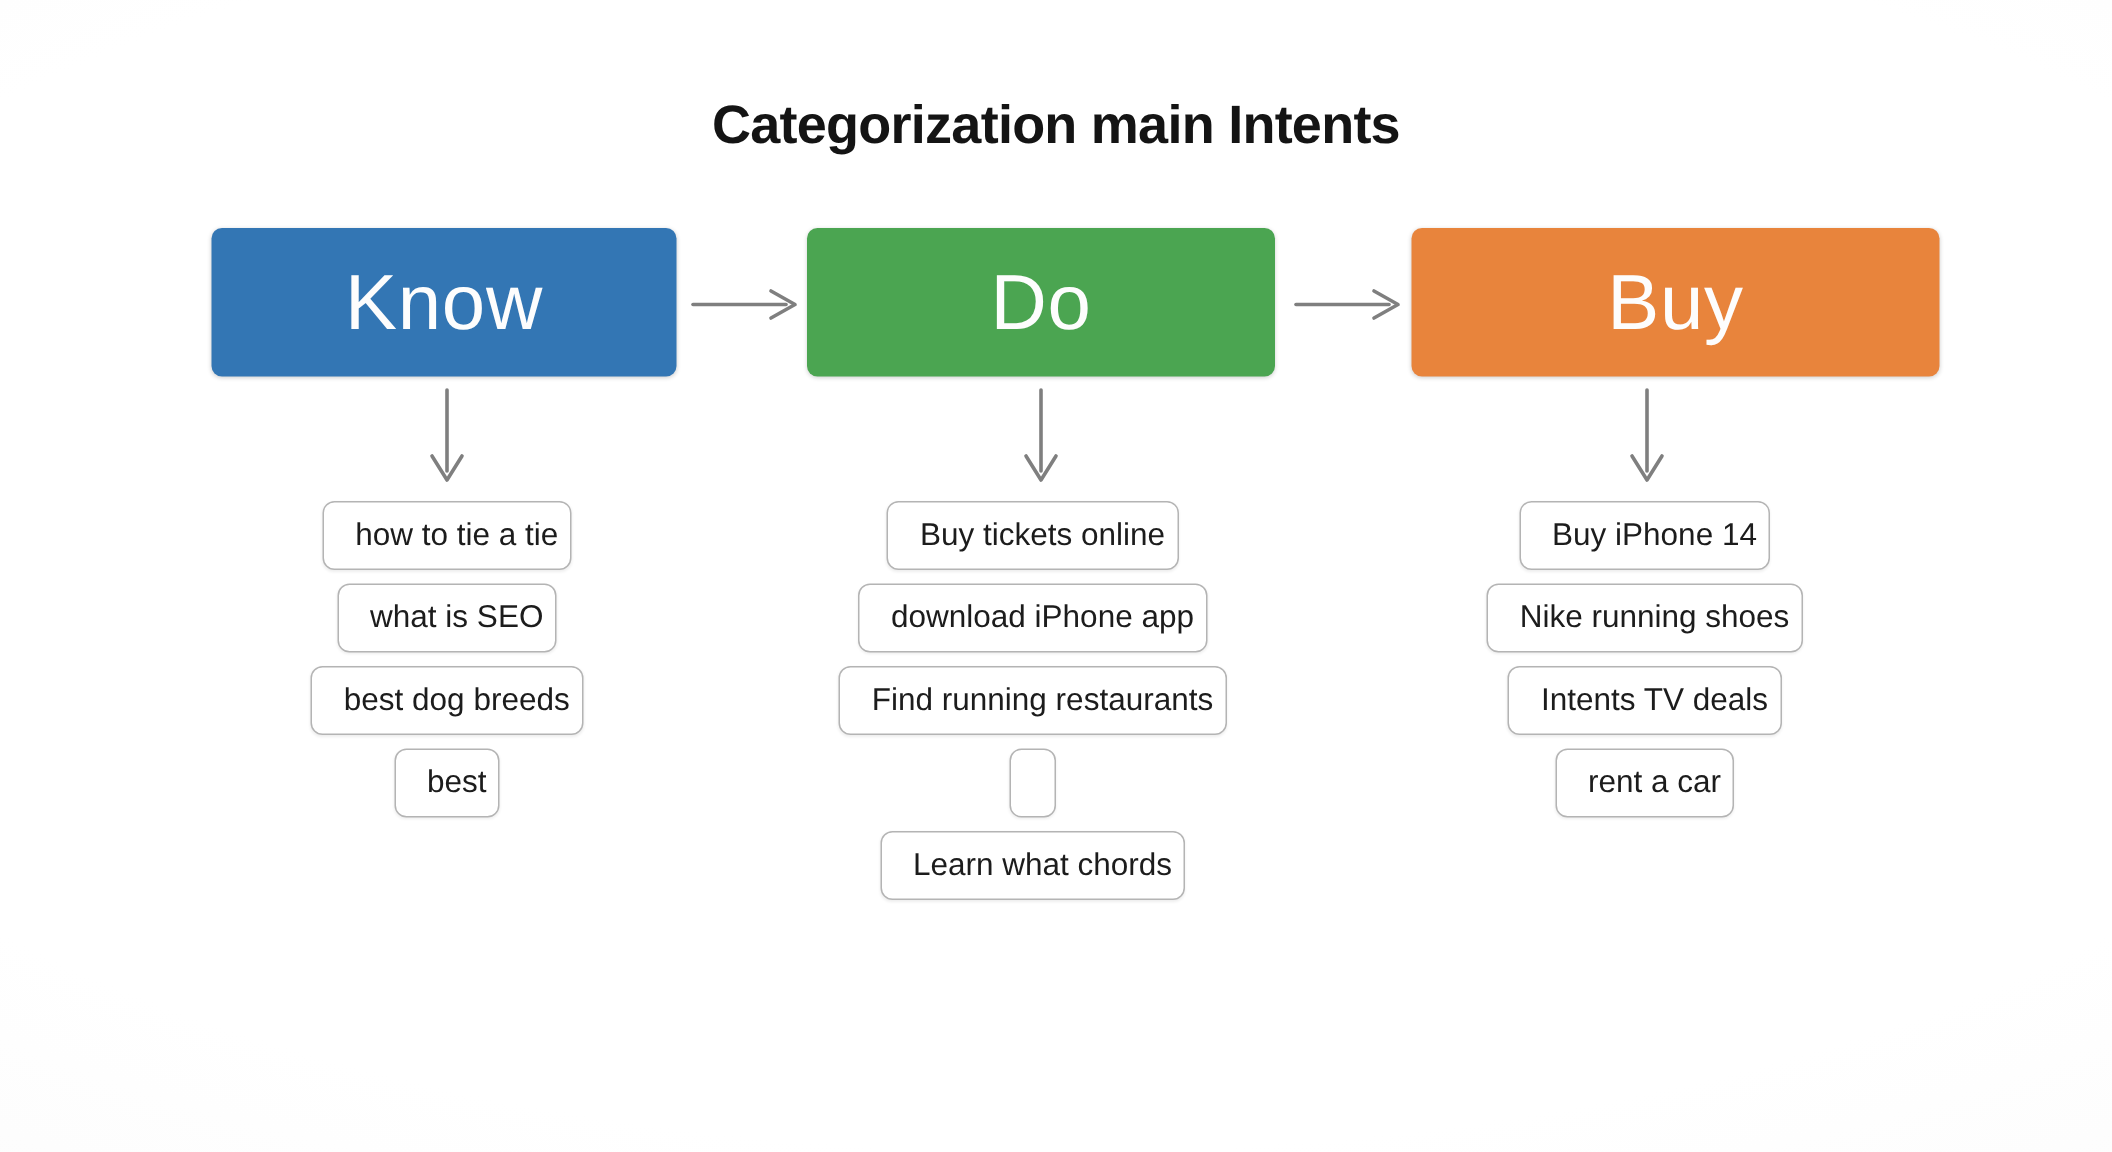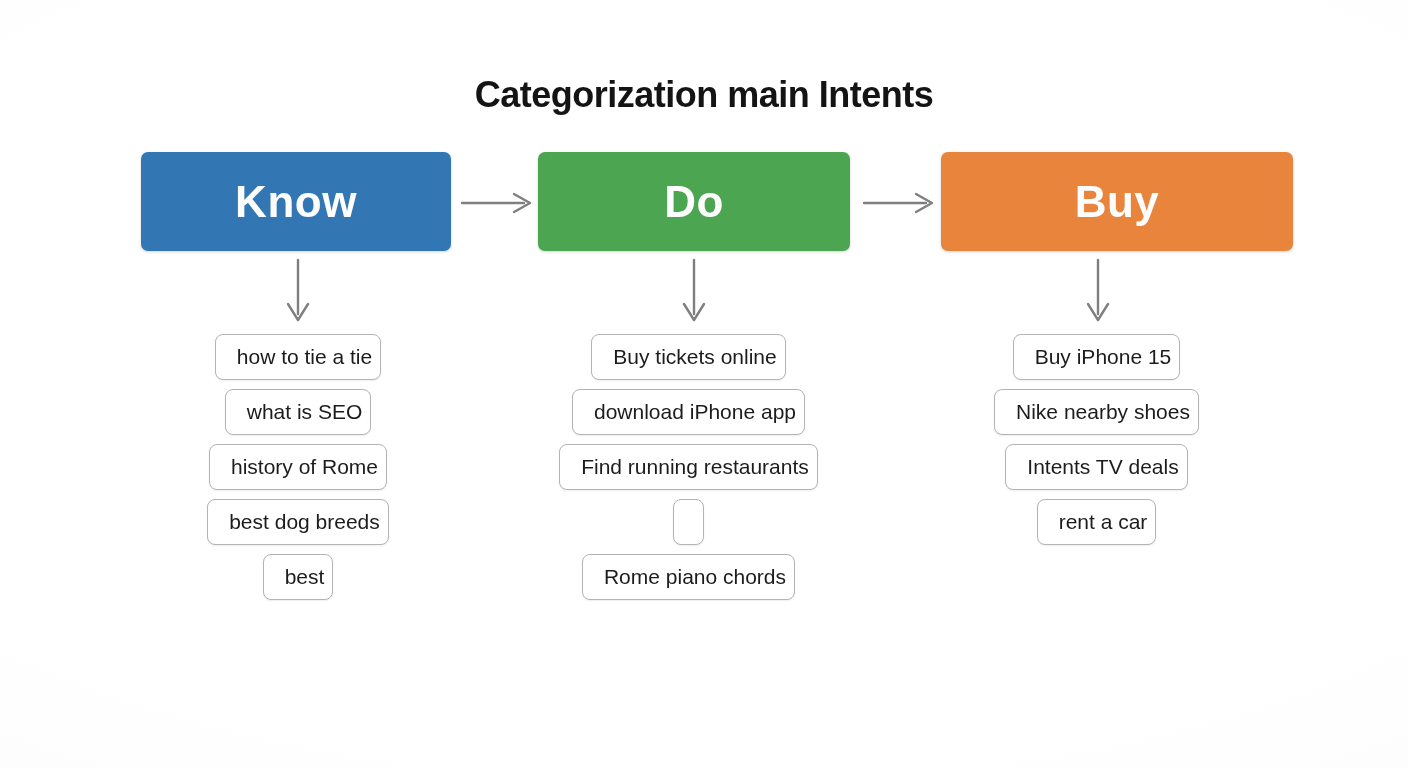--- a/index.html
+++ b/index.html
@@ -11,40 +11,40 @@
   .canvas {
     position: relative;
     width: 1408px;
     height: 768px;
     margin: 0 auto;
     background: radial-gradient(ellipse 120% 100% at 50% 45%, #ffffff 55%, #fbfbfb 80%, #f4f4f4 100%);
     overflow: hidden;
   }
   .title {
     position: absolute;
-    top: 74px;
+    top: 62px;
     left: 0;
     width: 100%;
     text-align: center;
     font-size: 36px;
     font-weight: 700;
     letter-spacing: -0.5px;
     color: #141414;
   }
   .intent-box {
     position: absolute;
     top: 152px;
     height: 99px;
     border-radius: 7px;
     display: flex;
     align-items: center;
     justify-content: center;
     color: #fdfdfd;
-    font-size: 44px;
-    font-weight: 700;
+    font-size: 52px;
+    font-weight: 400;
     letter-spacing: 0.5px;
     box-shadow: 0 1px 3px rgba(0,0,0,0.18);
   }
   .box-know { left: 141px; width: 310px; }
   .box-do   { left: 538px; width: 312px; text-align: center; }
   .box-buy  { left: 941px; width: 352px; }
 
   .query-list {
     position: absolute;
     top: 334px;
@@ -117,33 +117,32 @@
     <polyline class="arrow-stroke" points="4,46 14,62 24,46"></polyline>
   </svg>
   <svg class="arrow-svg" style="left:1084px; top:258px;" width="28" height="68">
     <line class="arrow-stroke" x1="14" y1="2" x2="14" y2="56"></line>
     <polyline class="arrow-stroke" points="4,46 14,62 24,46"></polyline>
   </svg>
 
   <div class="query-list list-know">
     <div class="query-item">how to tie a tie</div>
     <div class="query-item">what is SEO</div>
-    <div class="query-item">history of Rome</div>
     <div class="query-item">best dog breeds</div>
     <div class="query-item">best</div>
   </div>
 
   <div class="query-list list-do">
     <div class="query-item">Buy tickets online</div>
     <div class="query-item">download iPhone app</div>
     <div class="query-item">Find running restaurants</div>
     <div class="query-item"></div>
-    <div class="query-item">Rome piano chords</div>
+    <div class="query-item">Learn what chords</div>
   </div>
 
   <div class="query-list list-buy">
-    <div class="query-item">Buy iPhone 15</div>
-    <div class="query-item">Nike nearby shoes</div>
+    <div class="query-item">Buy iPhone 14</div>
+    <div class="query-item">Nike running shoes</div>
     <div class="query-item">Intents TV deals</div>
     <div class="query-item">rent a car</div>
   </div>
 
 </div>
 
 </body></html>

